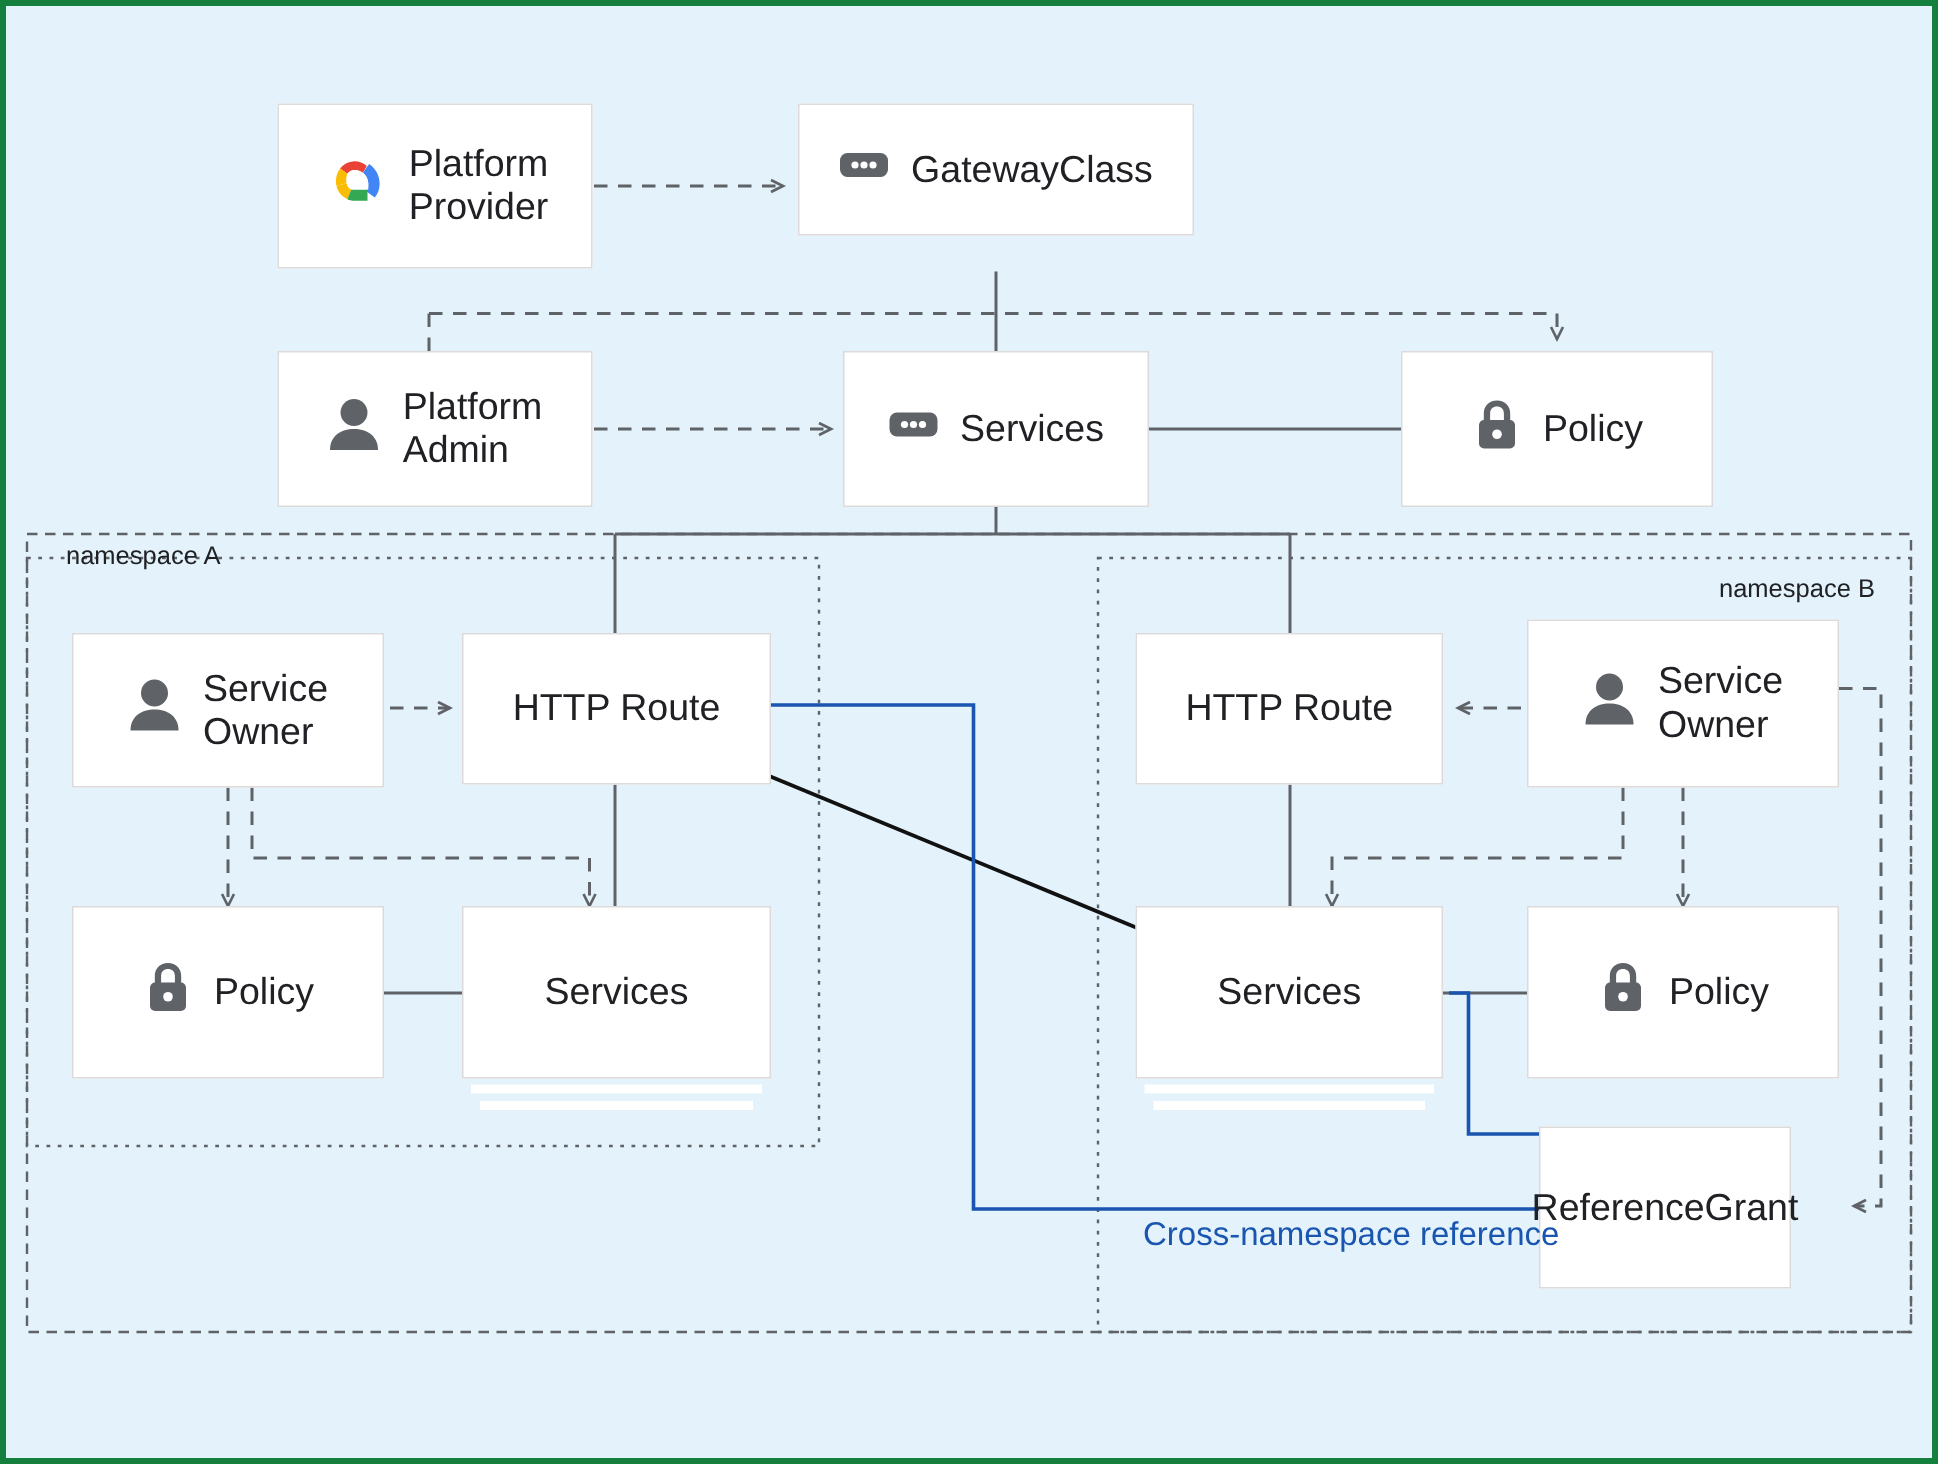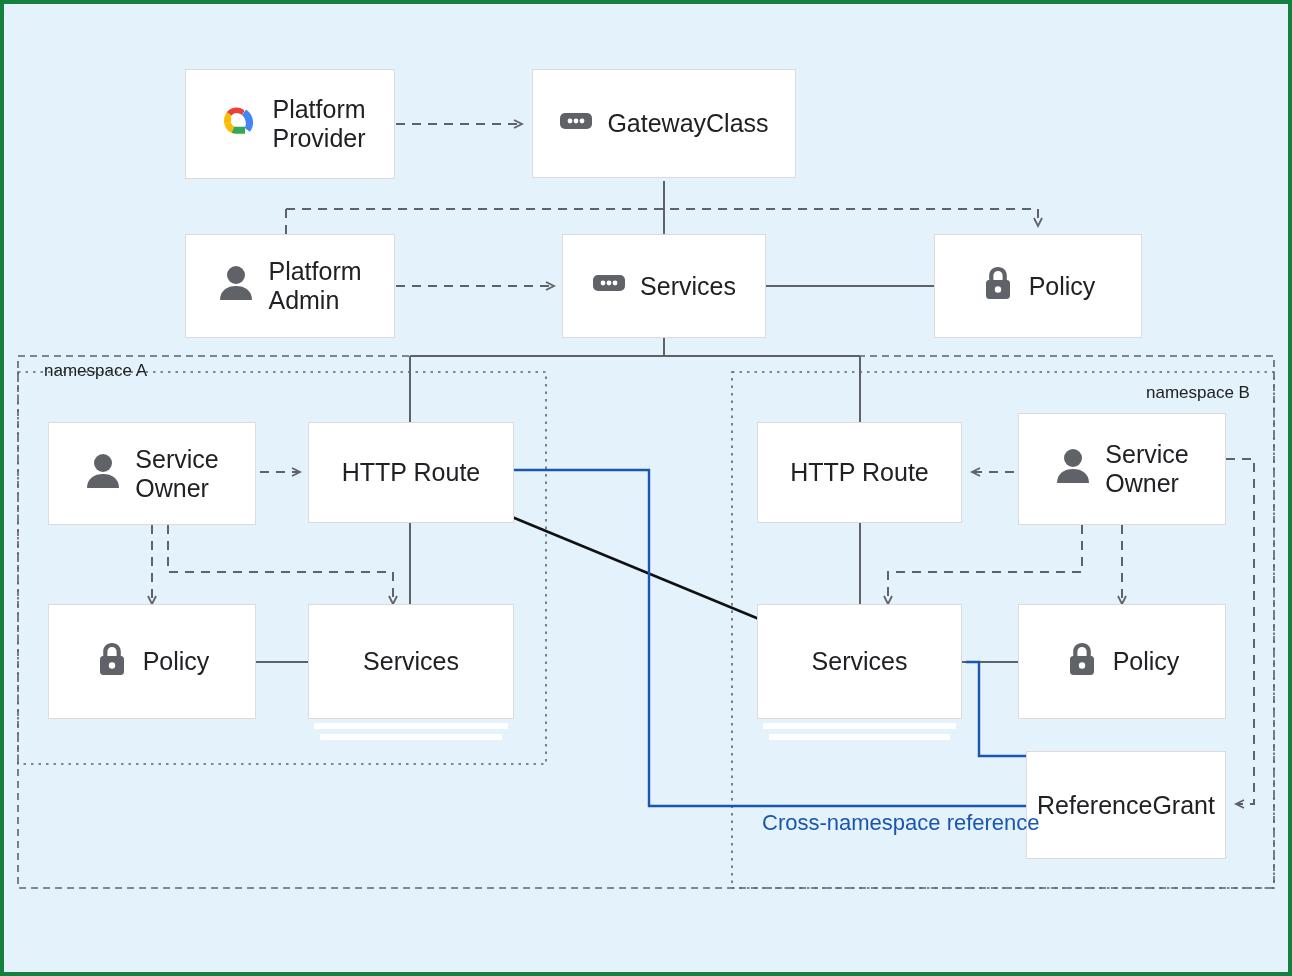--- a/index.html
+++ b/index.html
@@ -135,21 +135,21 @@
         <path d="M11.0 23.2 C12.0 27.6 15.0 31.3 19.1 33.1 L22.0 26.0 C20.2 25.0 18.9 23.3 18.6 21.3 Z" fill="#fbbc04"></path>
         <path d="M19.1 33.1 C20.6 33.8 22.3 34.2 24.0 34.2 L34.0 34.2 L34.0 26.0 L24.0 26.0 C23.3 26.0 22.6 25.8 22.0 26.0 Z" fill="#34a853"></path>
         <path d="M24.0 26.0 L34.6 26.0 C34.7 24.6 34.6 23.1 34.6 21.7 C34.6 18.4 33.0 15.5 30.6 13.6 C28.9 12.3 26.7 11.5 24.4 11.5 C22.2 11.5 20.3 12.6 19.1 14.3 C18.4 16.5 18.2 19.1 18.6 21.3 C18.9 23.3 20.2 25.0 22.0 26.0 Z" fill="#ffffff"></path>
         <path d="M24.2 8.5 C20.0 8.5 16.3 10.6 14.1 13.8 C11.9 17.0 11.5 20.9 12.6 24.2 L19.9 21.7 C19.5 20.0 19.8 18.2 20.8 16.8 C21.8 15.4 23.4 14.6 25.1 14.6 C27.9 14.6 30.3 16.6 30.9 19.3 L38.2 17.5 C36.7 12.3 31.9 8.5 26.3 8.5 Z" fill="none"></path>
       </svg>
     </span>
     <span class="lbl">Platform
 Provider</span>
   </div>
 
-  <div class="node center" style="left:528px; top:65px; width:264px; height:109px;">
+  <div class="node center" style="left:528px; top:65px; width:264px; height:88px;">
     <span class="ico">
       <svg width="34" height="24" viewBox="0 0 34 24">
         <rect x="1" y="4" width="32" height="16" rx="5" fill="#5f6368"></rect>
         <circle cx="11" cy="12" r="2.4" fill="#ffffff"></circle>
         <circle cx="17" cy="12" r="2.4" fill="#ffffff"></circle>
         <circle cx="23" cy="12" r="2.4" fill="#ffffff"></circle>
       </svg>
     </span>
     <span class="lbl">GatewayClass</span>
   </div>
@@ -248,19 +248,19 @@
     <span class="ico">
       <svg width="34" height="40" viewBox="0 0 34 40">
         <path d="M17 4 C11.6 4 8.2 7.8 8.2 12.6 L8.2 18 L12.4 18 L12.4 12.6 C12.4 9.8 14.4 8 17 8 C19.6 8 21.6 9.8 21.6 12.6 L21.6 18 L25.8 18 L25.8 12.6 C25.8 7.8 22.4 4 17 4 Z" fill="#5f6368"></path>
         <rect x="5" y="17" width="24" height="19" rx="3.4" fill="#5f6368"></rect>
         <circle cx="17" cy="26.5" r="3.2" fill="#ffffff"></circle>
       </svg>
     </span>
     <span class="lbl">Policy</span>
   </div>
 
-  <div class="node center" style="left:1022px; top:747px; width:200px; height:108px;">
+  <div class="node center" style="left:1022px; top:747px; width:168px; height:108px;">
     <span class="lbl">ReferenceGrant</span>
   </div>
 
   <div class="xlabel" style="left:758px; top:806px;">Cross-namespace reference</div>
 
 </div>
 
 </body></html>

